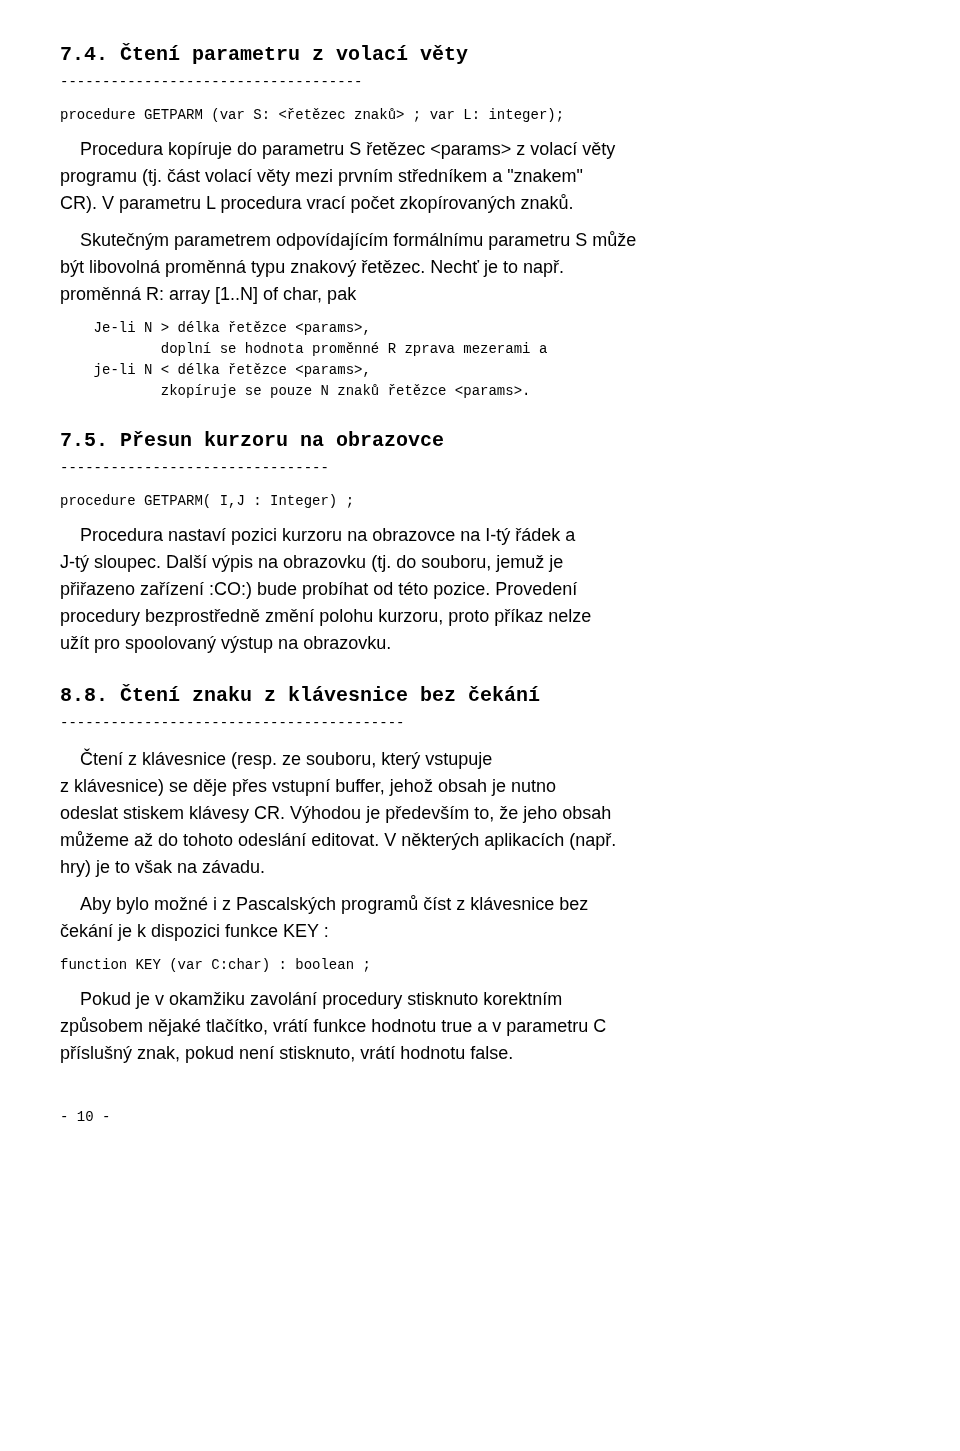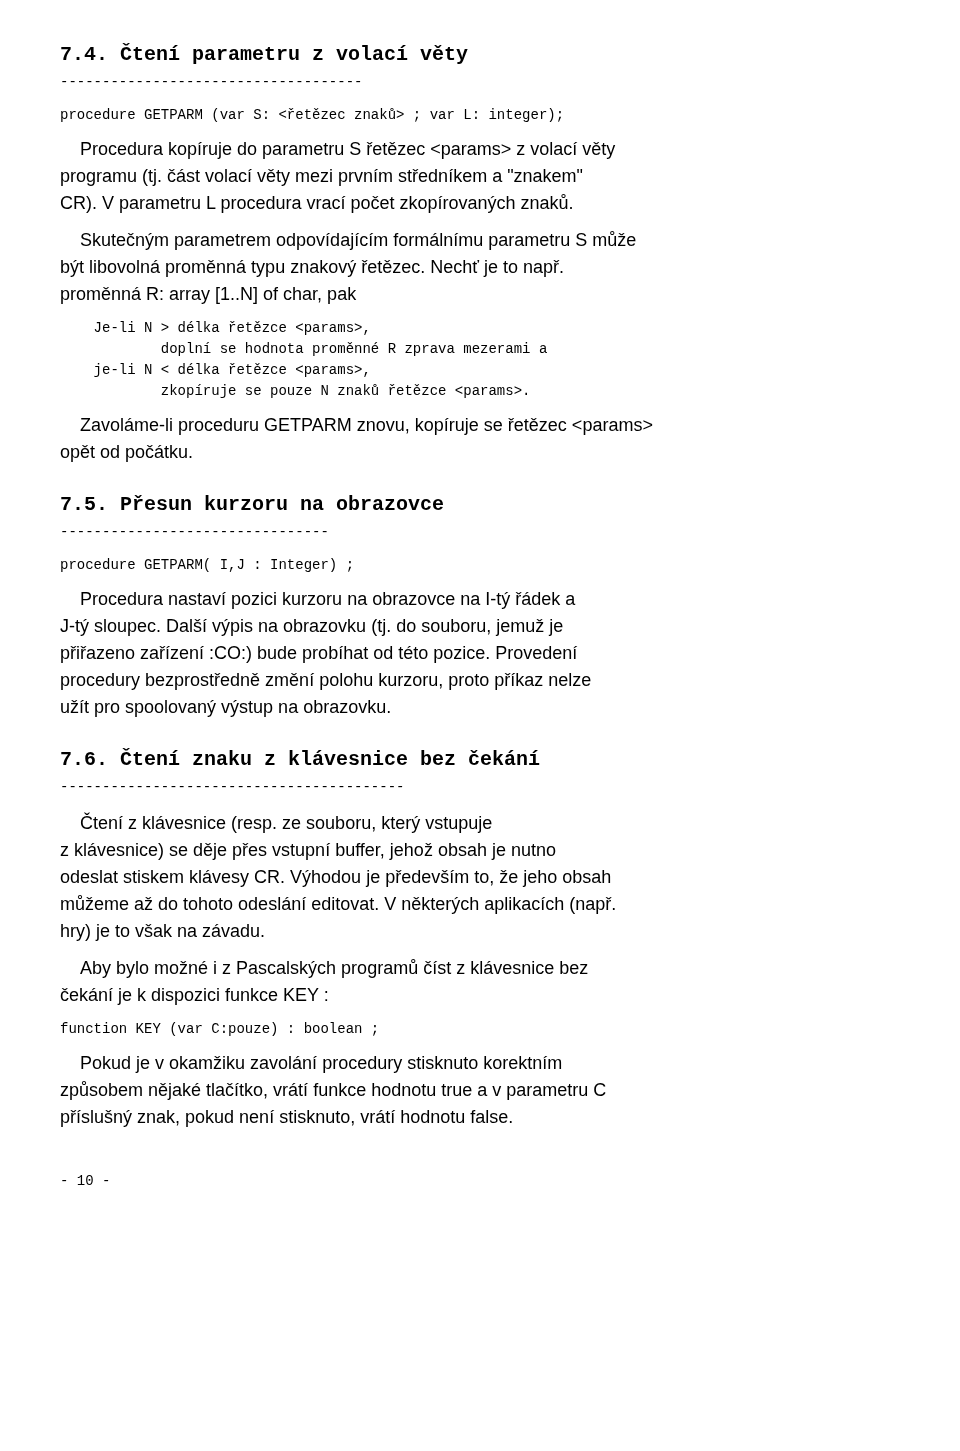--- a/index.html
+++ b/index.html
@@ -85,59 +85,55 @@
       &nbsp;&nbsp;&nbsp;&nbsp;Skutečným parametrem odpovídajícím formálnímu parametru S může<br>
       být libovolná proměnná typu znakový řetězec. Nechť je to např.<br>
       proměnná R: array [1..N] of char, pak
     </p>
 
     <div class="code-block">    Je-li N &gt; délka řetězce &lt;params&gt;,
             doplní se hodnota proměnné R zprava mezerami a
     je-li N &lt; délka řetězce &lt;params&gt;,
             zkopíruje se pouze N znaků řetězce &lt;params&gt;.</div>
 
-    <p>
-      &nbsp;&nbsp;&nbsp;&nbsp;Zavoláme-li proceduru GETPARM znovu, kopíruje se řetězec &lt;params&gt;<br>
-      opět od počátku.
-    </p>
   </div>
 
   <div class="section">
     <h2>7.5. Přesun kurzoru na obrazovce</h2>
     <div class="separator">--------------------------------</div>
 
     <div class="code-block">procedure GETPARM( I,J : Integer) ;</div>
 
     <p>
       &nbsp;&nbsp;&nbsp;&nbsp;Procedura nastaví pozici kurzoru na obrazovce na I-tý řádek a<br>
       J-tý sloupec. Další výpis na obrazovku (tj. do souboru, jemuž je<br>
       přiřazeno zařízení :CO:) bude probíhat od této pozice. Provedení<br>
       procedury bezprostředně změní polohu kurzoru, proto příkaz nelze<br>
       užít pro spoolovaný výstup na obrazovku.
     </p>
   </div>
 
   <div class="section">
-    <h2>7.6. Čtení znaku z klávesnice bez čekání</h2>
+    <h2>8.8. Čtení znaku z klávesnice bez čekání</h2>
     <div class="separator">-----------------------------------------</div>
 
     <p>
       &nbsp;&nbsp;&nbsp;&nbsp;Čtení z klávesnice (resp. ze souboru, který vstupuje<br>
       z klávesnice) se děje přes vstupní buffer, jehož obsah je nutno<br>
       odeslat stiskem klávesy CR. Výhodou je především to, že jeho obsah<br>
       můžeme až do tohoto odeslání editovat. V některých aplikacích (např.<br>
       hry) je to však na závadu.
     </p>
 
     <p>
       &nbsp;&nbsp;&nbsp;&nbsp;Aby bylo možné i z Pascalských programů číst z klávesnice bez<br>
       čekání je k dispozici funkce KEY :
     </p>
 
-    <div class="code-block">function KEY (var C:pouze) : boolean ;</div>
+    <div class="code-block">function KEY (var C:char) : boolean ;</div>
 
     <p>
       &nbsp;&nbsp;&nbsp;&nbsp;Pokud je v okamžiku zavolání procedury stisknuto korektním<br>
       způsobem nějaké tlačítko, vrátí funkce hodnotu true a v parametru C<br>
       příslušný znak, pokud není stisknuto, vrátí hodnotu false.
     </p>
   </div>
 
   <div class="page-number">- 10 -</div>
 

